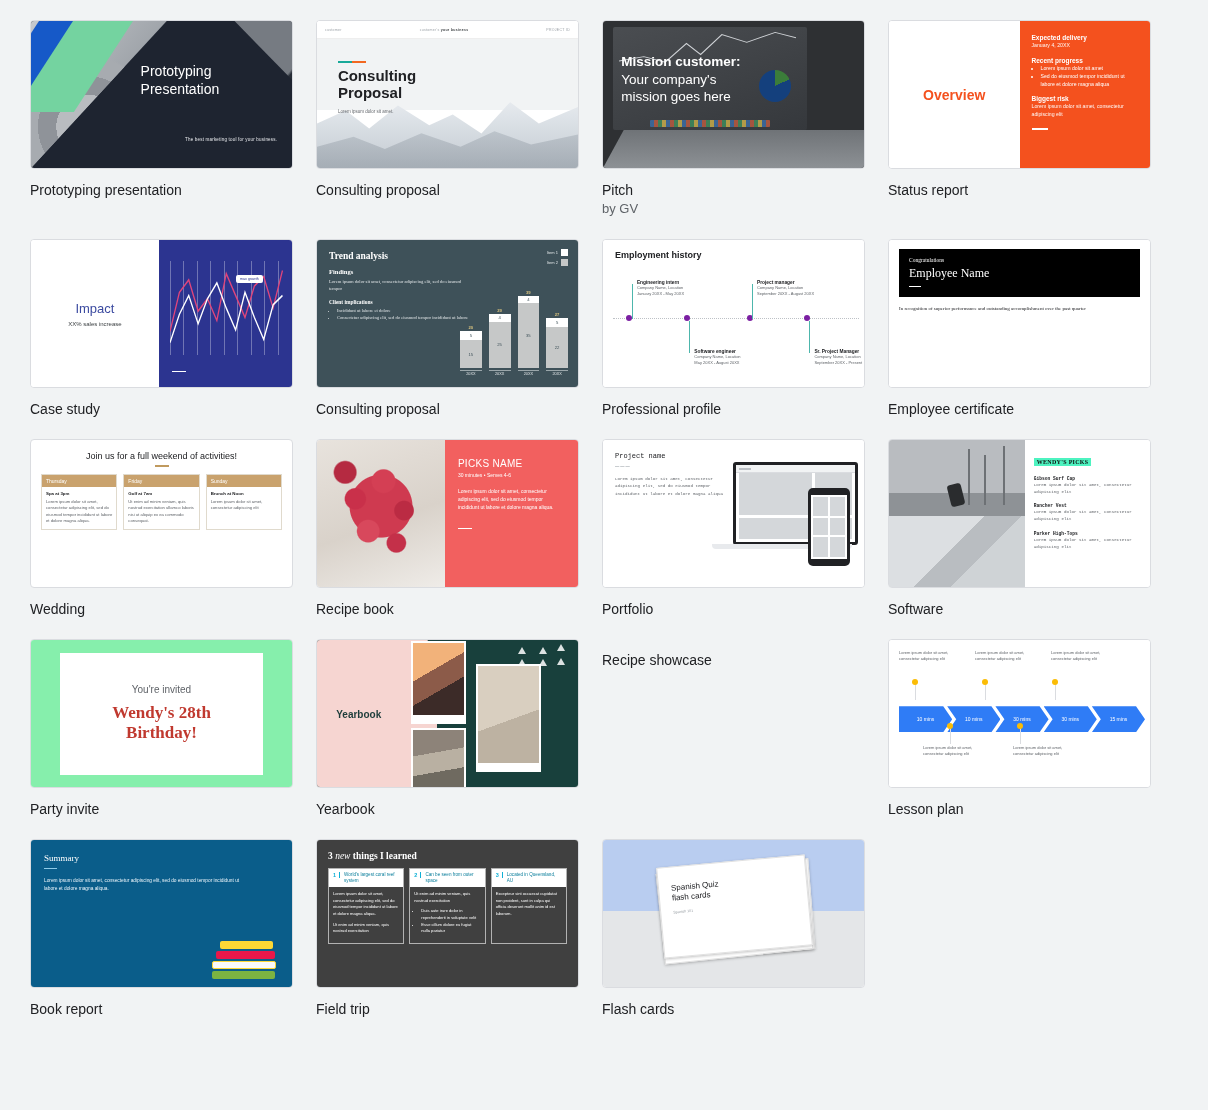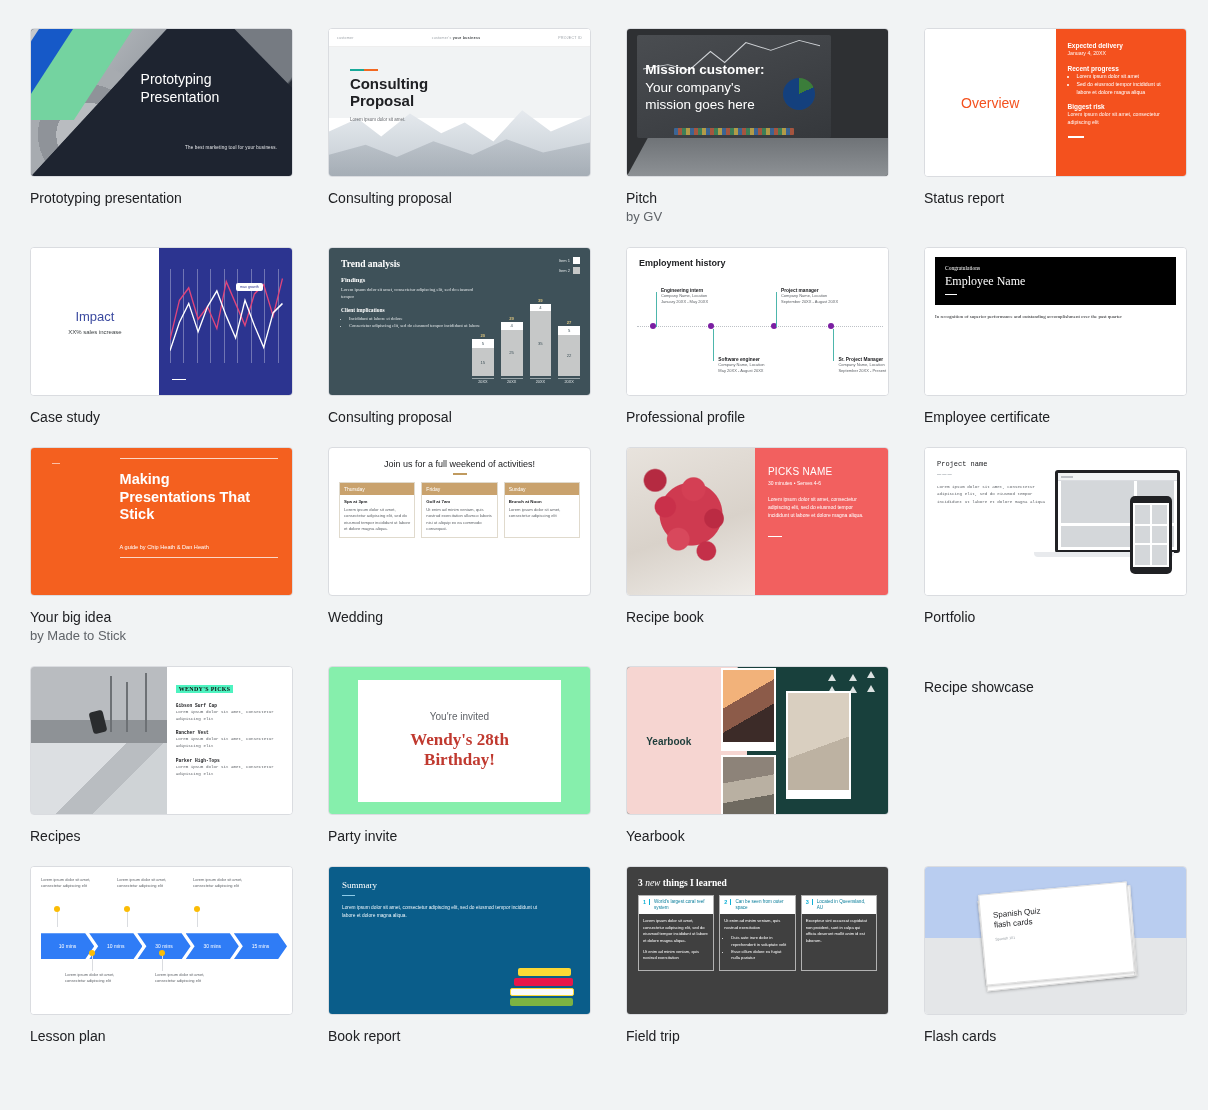--- a/index.html
+++ b/index.html
@@ -5,22 +5,22 @@
   * { box-sizing: border-box; margin: 0; padding: 0; }
   html, body {
     width: 1208px; height: 1110px;
     background: #f1f3f4;
     font-family: "Liberation Sans", sans-serif;
     overflow: hidden;
   }
   .gallery {
     display: grid;
     grid-template-columns: repeat(4, 286px);
-    column-gap: 12px;
-    padding: 28px 10px 0 30px;
+    column-gap: 0px;
+    padding: 20px 10px 0 30px;
   }
   .card { width: 286px; margin-bottom: 21px; }
   .thumb-wrap {
     width: 263px; height: 149px;
     background: #fff;
     border: 1px solid #dadce0;
     border-radius: 4px;
     overflow: hidden;
     position: relative;
     cursor: pointer;
@@ -115,21 +115,21 @@
     opacity:.8; border-radius:1px;
   }
   .t-pitch .title {
     position:absolute; left:7%; top:22%; color:#fff; font-size:13.5px; line-height:1.28;
   }
   .t-pitch .title b { font-weight:700; }
 
   
   .t-status .left { position:absolute; left:0; top:0; bottom:0; width:50%; background:#fff;
     display:flex; align-items:center; justify-content:center; }
-  .t-status .left span { color:#f4511e; font-size:14px; font-weight:400; }
+  .t-status .left span { color:#f4511e; font-size:14px; font-weight:700; }
   .t-status .right { position:absolute; right:0; top:0; bottom:0; width:50%; background:#f4511e; padding:13px 12px; color:#fff; }
   .t-status h4 { font-size:6.5px; font-weight:700; margin-bottom:1px; }
   .t-status p { font-size:5.2px; line-height:1.45; opacity:.95; margin-bottom:7px; }
   .t-status ul { margin:0 0 7px 9px; }
   .t-status li { font-size:5.2px; line-height:1.45; margin-bottom:1px; }
   .t-status .dash { width:16px; height:1.4px; background:#fff; margin-top:10px; }
 
   
   .t-case .l { position:absolute; left:0; top:0; bottom:0; width:49%; background:#fff;
     display:flex; flex-direction:column; align-items:center; justify-content:center; }
@@ -543,35 +543,20 @@
           <span>Congratulations</span>
           <h3>Employee Name</h3>
           <div class="dash"></div>
         </div>
         <div class="body">In recognition of superior performance and outstanding accomplishment over the past quarter</div>
       </div>
     </div>
     <div class="card-title">Employee certificate</div>
   </div>
 
-  <div class="card">
-    <div class="thumb-wrap">
-      <div class="thumb t-idea">
-        <div class="tick"></div>
-        <div class="hr"></div>
-        <h3 style="white-space:pre-line">Making
-Presentations That
-Stick</h3>
-        <div class="by">A guide by Chip Heath &amp; Dan Heath</div>
-        <div class="hr2"></div>
-      </div>
-    </div>
-    <div class="card-title">Your big idea</div>
-    <div class="card-sub">by Made to Stick</div>
-  </div>
 
   <div class="card">
     <div class="thumb-wrap">
       <div class="thumb t-wed">
         <h3>Join us for a full weekend of activities!</h3>
         <div class="u"></div>
         <div class="cols">
           <div class="col">
             <div class="ch">Thursday</div>
             <div class="cb">
@@ -669,21 +654,21 @@
             <b>Rancher Vest</b>
             <p>Lorem ipsum dolor sit amet, consectetur adipiscing elit</p>
           </div>
           <div class="it">
             <b>Parker High-Tops</b>
             <p>Lorem ipsum dolor sit amet, consectetur adipiscing elit</p>
           </div>
         </div>
       </div>
     </div>
-    <div class="card-title">Recipes</div>
+    <div class="card-title">Software</div>
   </div>
 
   <div class="card">
     <div class="thumb-wrap">
       <div class="thumb t-party">
         <div class="inner">
           <div class="s1">You're invited</div>
           <div class="s2" style="white-space:pre-line">Wendy's 28th
 Birthday!</div>
         </div>

